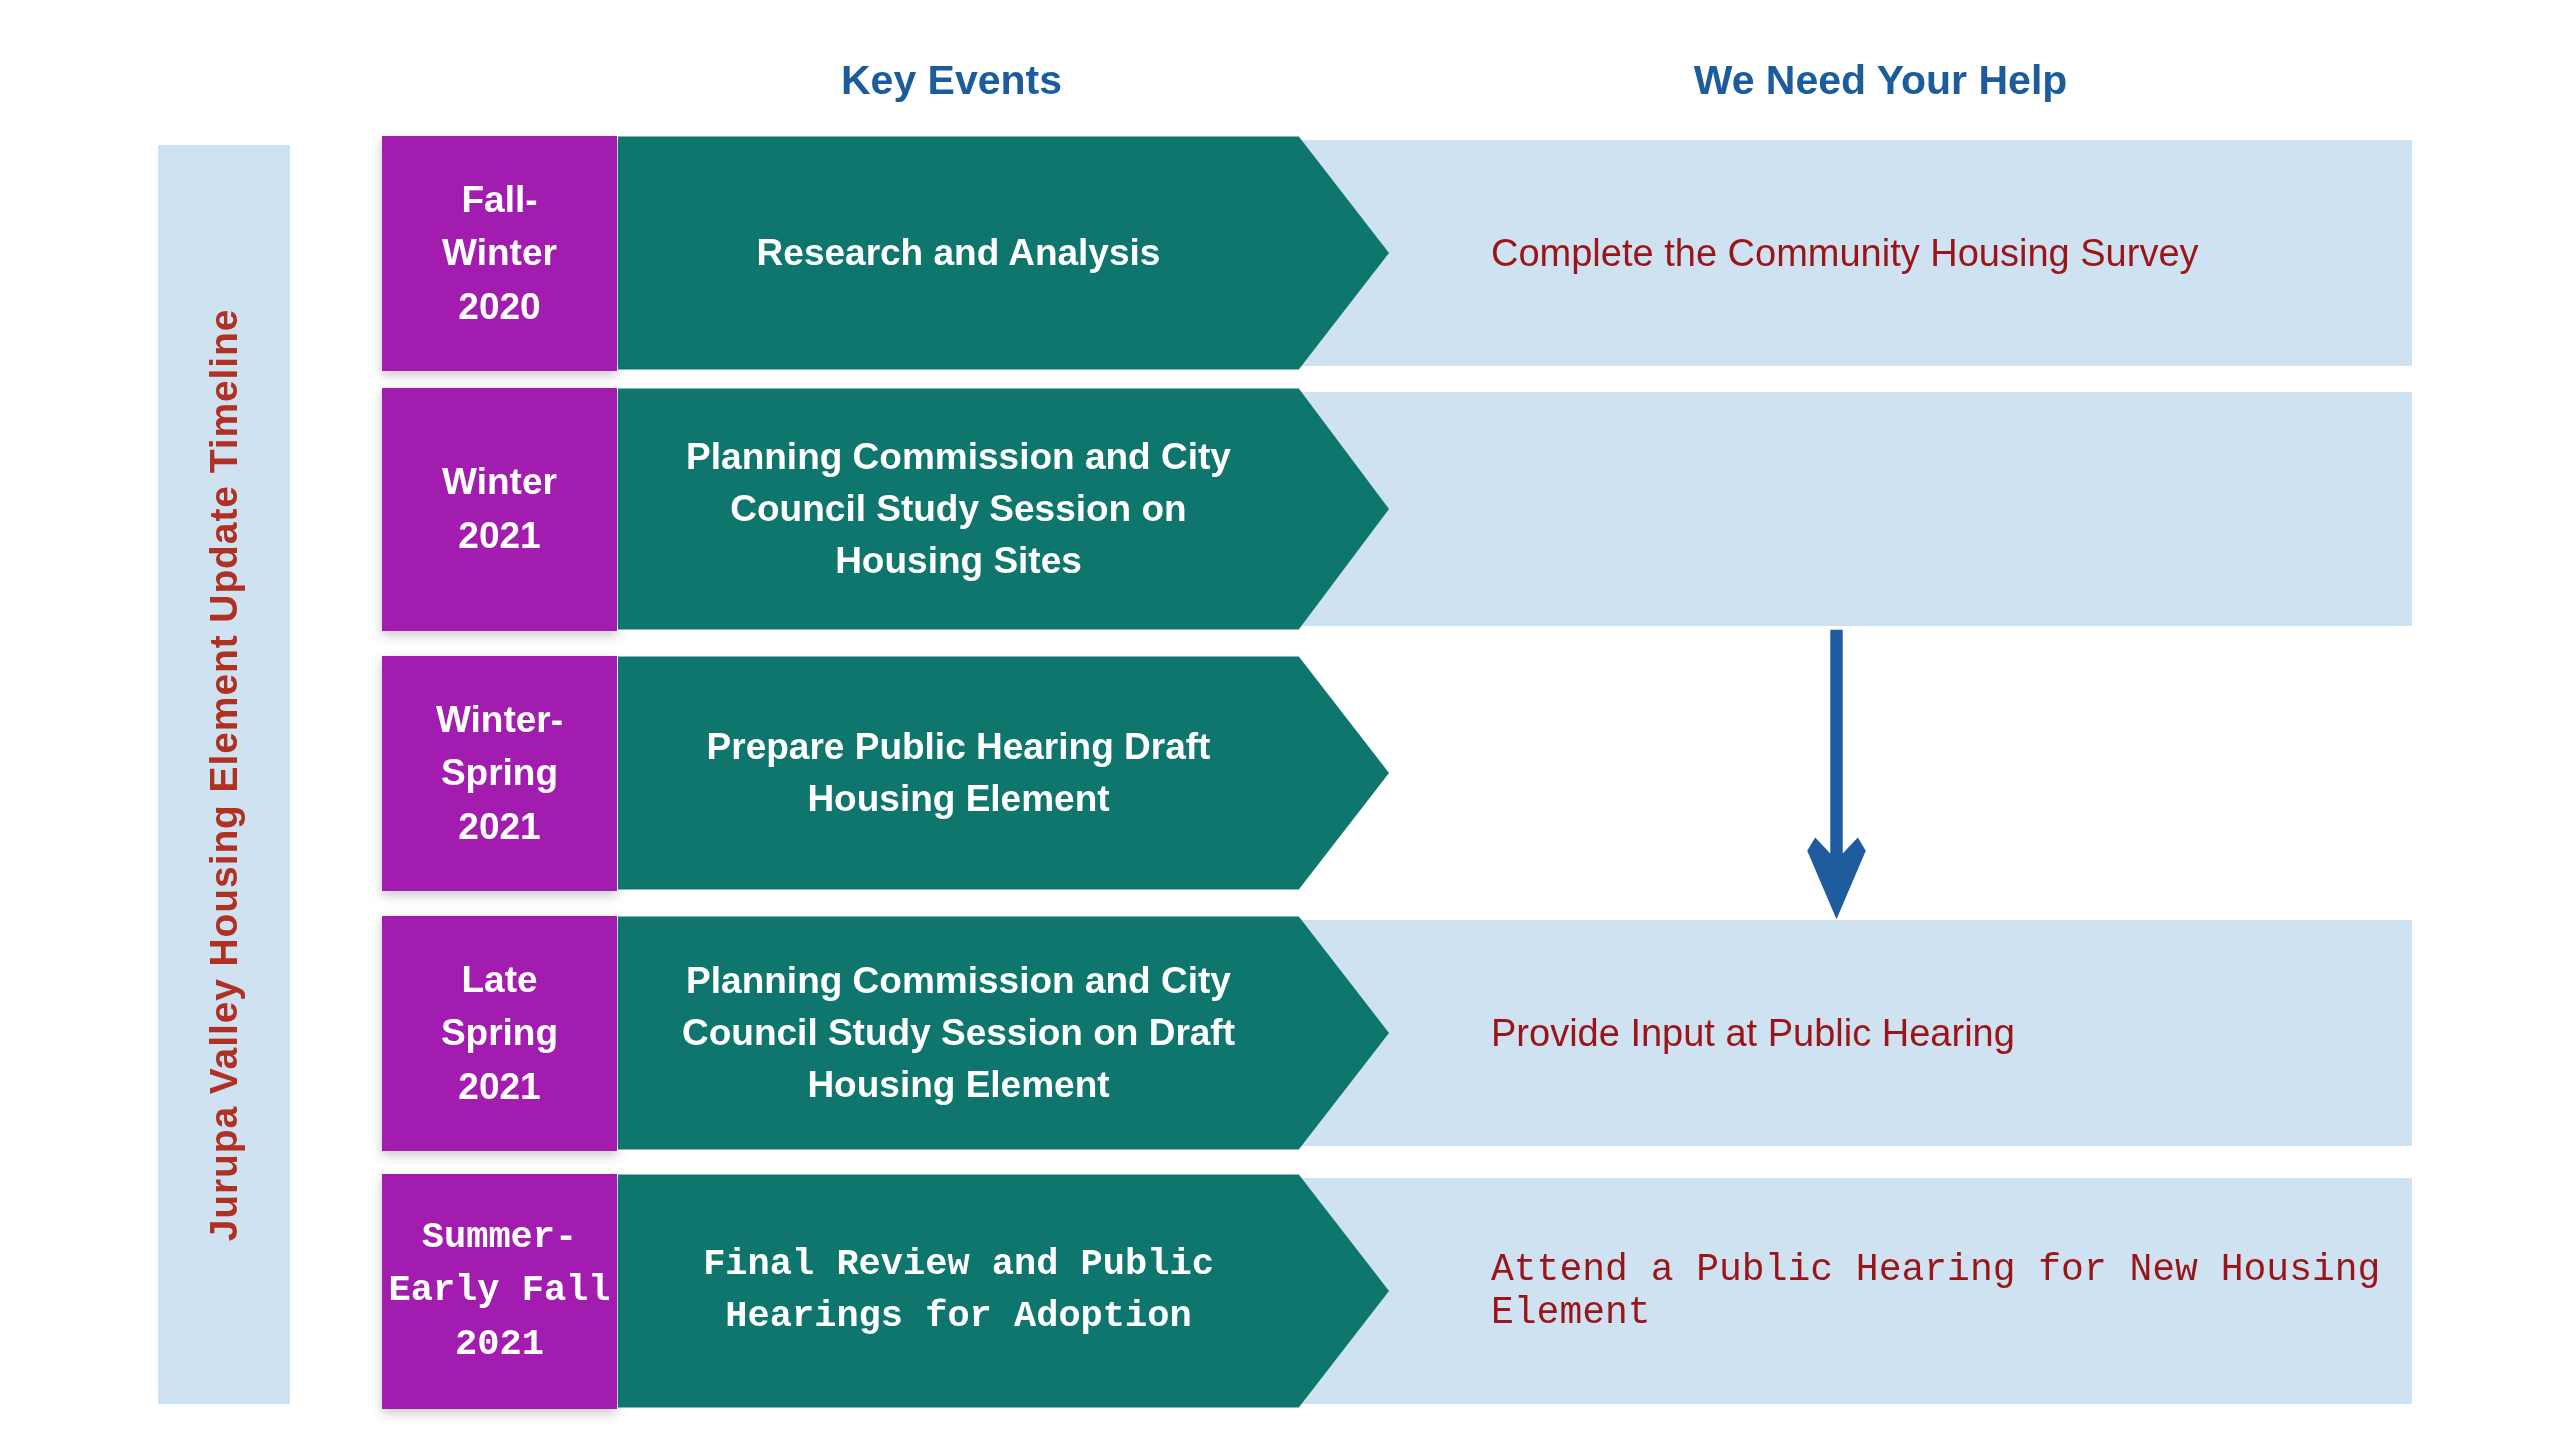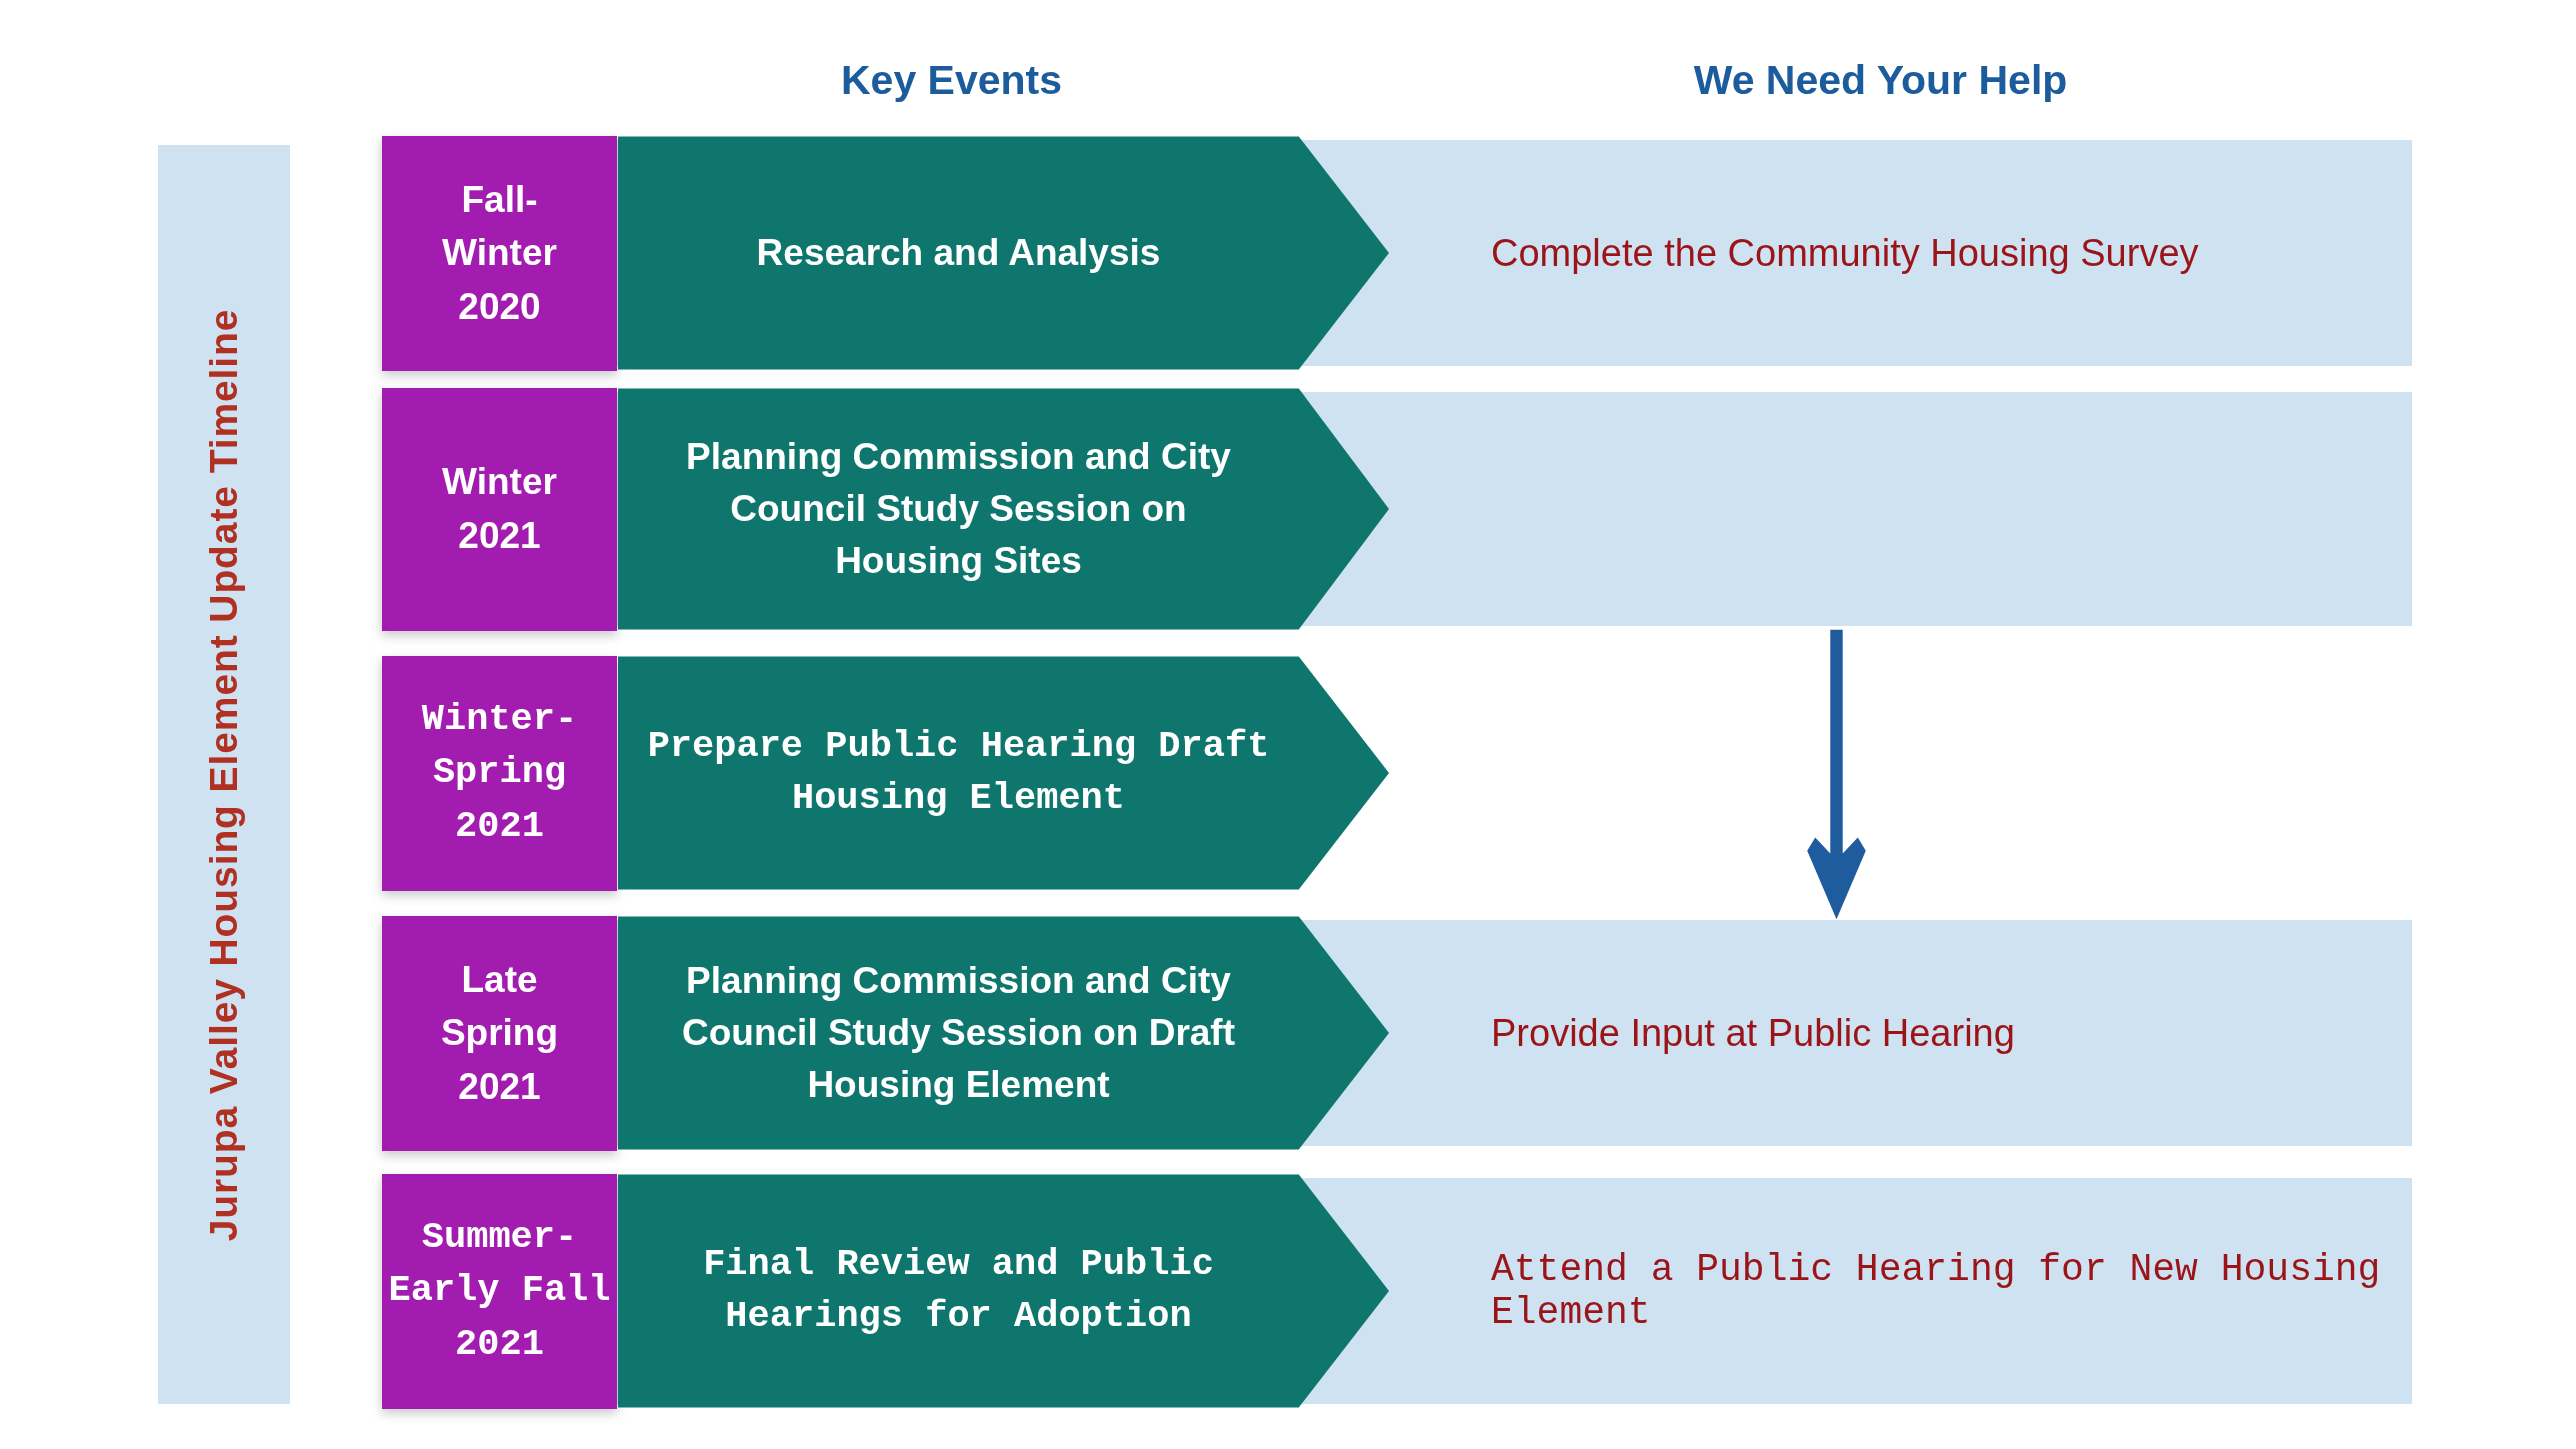--- a/index.html
+++ b/index.html
@@ -27,21 +27,21 @@
     position:absolute; left:50%; top:50%;
     transform:translate(-50%,-50%) rotate(-90deg);
     white-space:nowrap; font-size:39px; font-weight:bold; color:#B03021;
     letter-spacing:0.9px;
   }
 
   
   .row  { position:absolute; left:0; width:100%; }
   .r1 { top:140px;  height:226px; }
   .r2 { top:392px;  height:234px; }
-  .r3 { top:660px;  height:226px;font-family:Liberation Mono, monospace; }
+  .r3 { top:660px;  height:226px; }
   .r4 { top:920px; height:226px; }
   .r5 { top:1178px; height:226px;font-family:Liberation Mono, monospace; }
 
   .band {
     position:absolute; left:382px; width:2030px; top:0; height:100%;
     background:#CFE2F2;
   }
   .datebox {
     position:absolute; left:382px; width:235px; top:-4.5px; height:calc(100% + 9px);
     background:#a21caf; color:#ffffff; font-weight:bold; font-size:37px;

